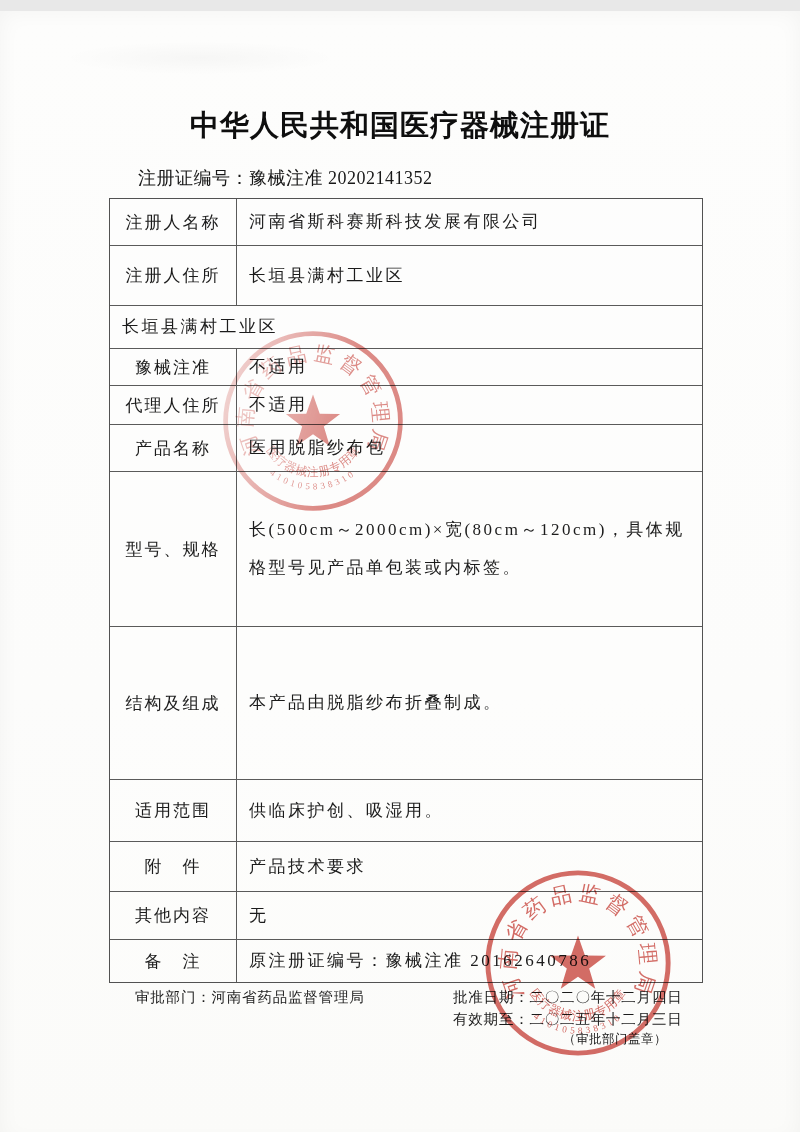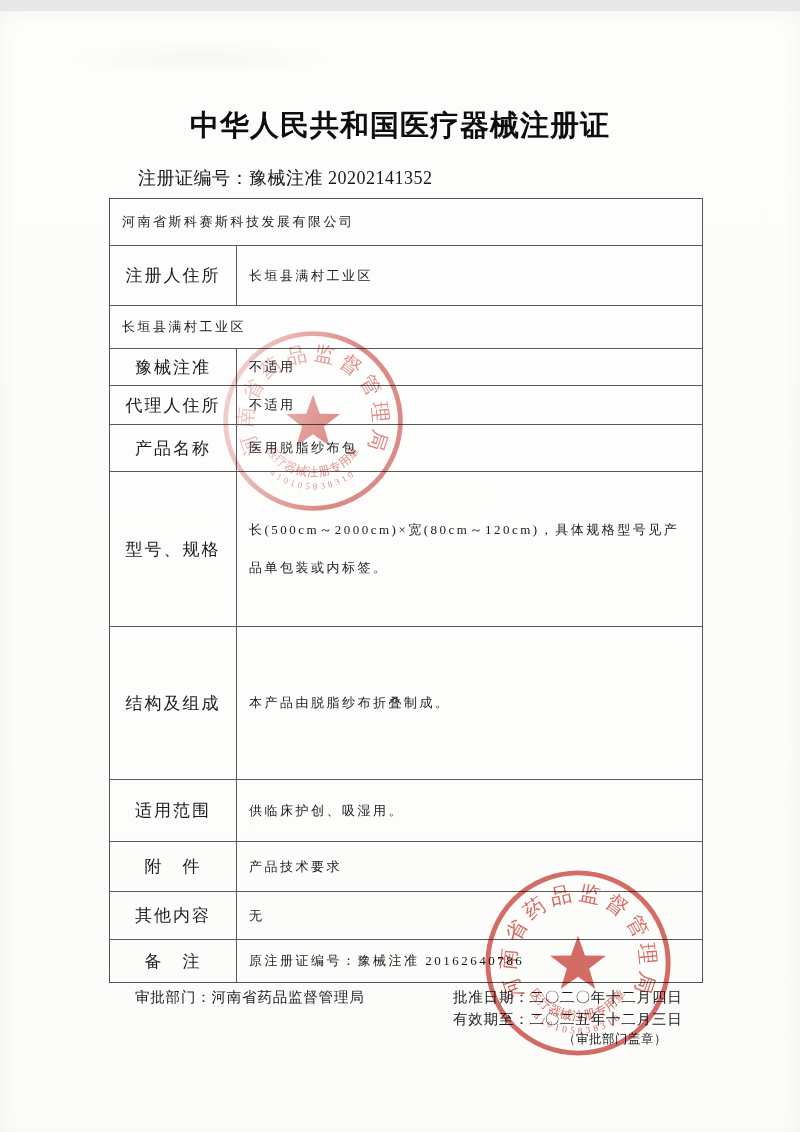--- a/index.html
+++ b/index.html
@@ -29,21 +29,21 @@
   .t-row { display:flex; box-sizing:border-box; }
   .t-row + .t-row { border-top:1px solid #5a5a5a; }
   .lab {
     width:127px; box-sizing:border-box; border-right:1px solid #5a5a5a;
     display:flex; align-items:center; justify-content:center;
     font-size:17px; letter-spacing:2px; text-align:center; color:#1c1c1c;
   }
   .val {
     flex:1; display:flex; align-items:center;
     padding:4px 10px 4px 12px; box-sizing:border-box;
-    font-size:13px; letter-spacing:2.5px; line-height:38px; color:#1c1c1c;
+    font-size:17px; letter-spacing:2.5px; line-height:38px; color:#1c1c1c;
   }
   .footer-line { position:absolute; font-size:14.5px; letter-spacing:0.8px; color:#1c1c1c; }
   .f-dept  { top:977px;  left:135px; }
   .f-date  { top:977px;  left:453px; }
   .f-valid { top:999px;  left:453px; }
   .f-note  { top:1020px; left:563px; font-size:12.5px; letter-spacing:0.5px;text-align:center; }
   .seal {
     position:absolute; pointer-events:none; mix-blend-mode:multiply;
     filter:blur(0.35px);
   }
@@ -61,20 +61,21 @@
 <div class="page">
 
   <div class="smudge"></div>
 
   <div class="title">中华人民共和国医疗器械注册证</div>
 
   <div class="regno">注册证编号：豫械注准 20202141352</div>
 
   <div class="cert-table">
     <div class="t-row" style="height:46px">
+      <div class="lab">注册人名称</div>
       <div class="val">河南省斯科赛斯科技发展有限公司</div>
     </div>
     <div class="t-row" style="height:60px">
       <div class="lab">注册人住所</div>
       <div class="val">长垣县满村工业区</div>
     </div>
     <div class="t-row" style="height:43px">
       <div class="val">长垣县满村工业区</div>
     </div>
     <div class="t-row" style="height:37px">

